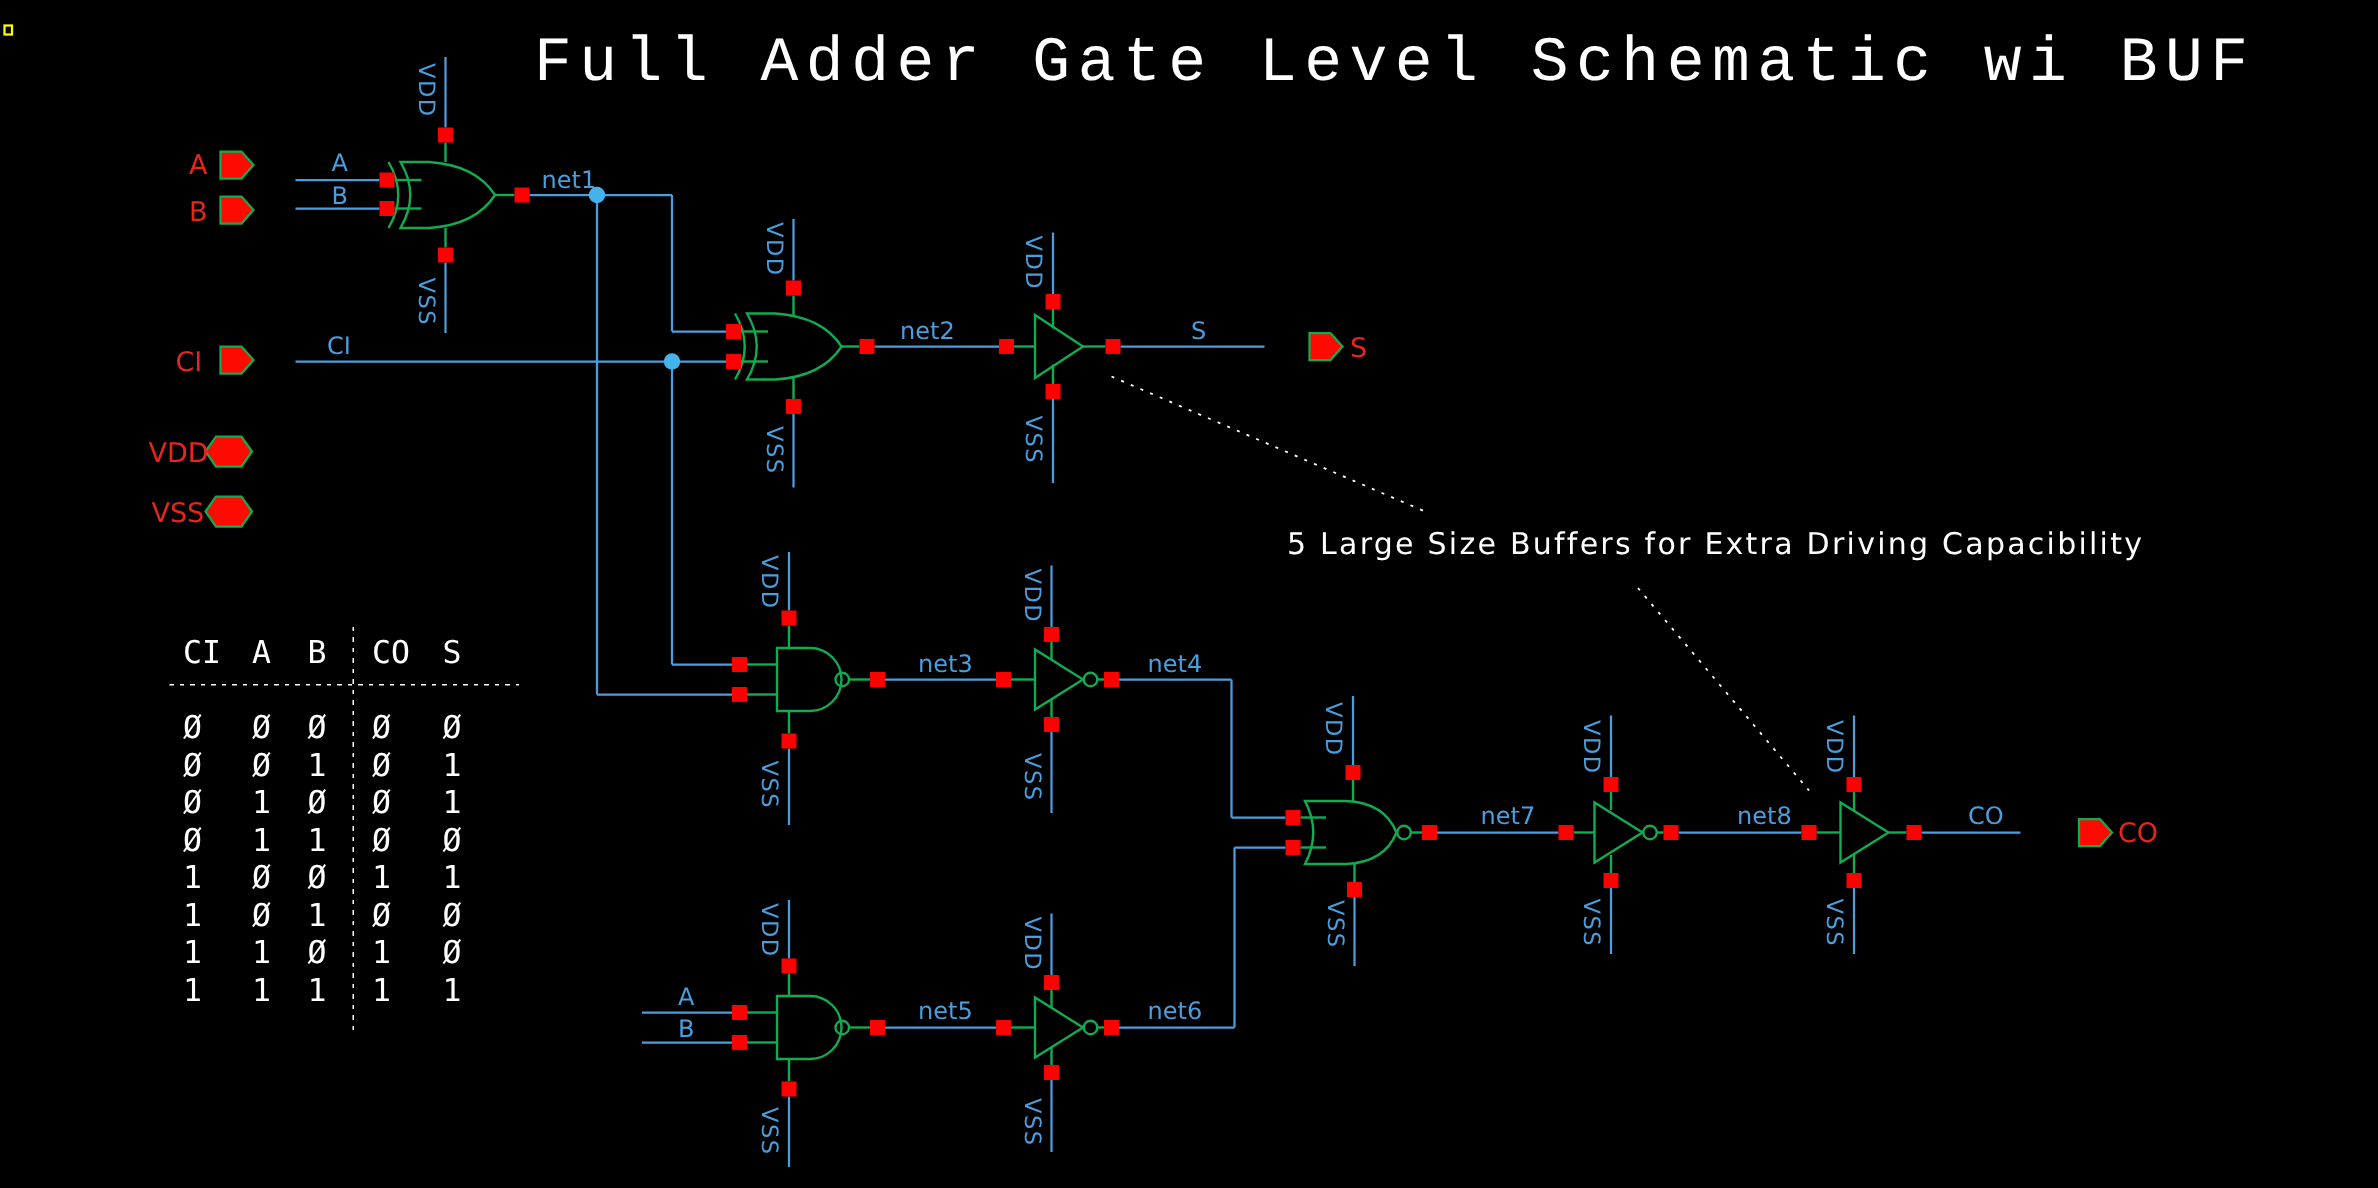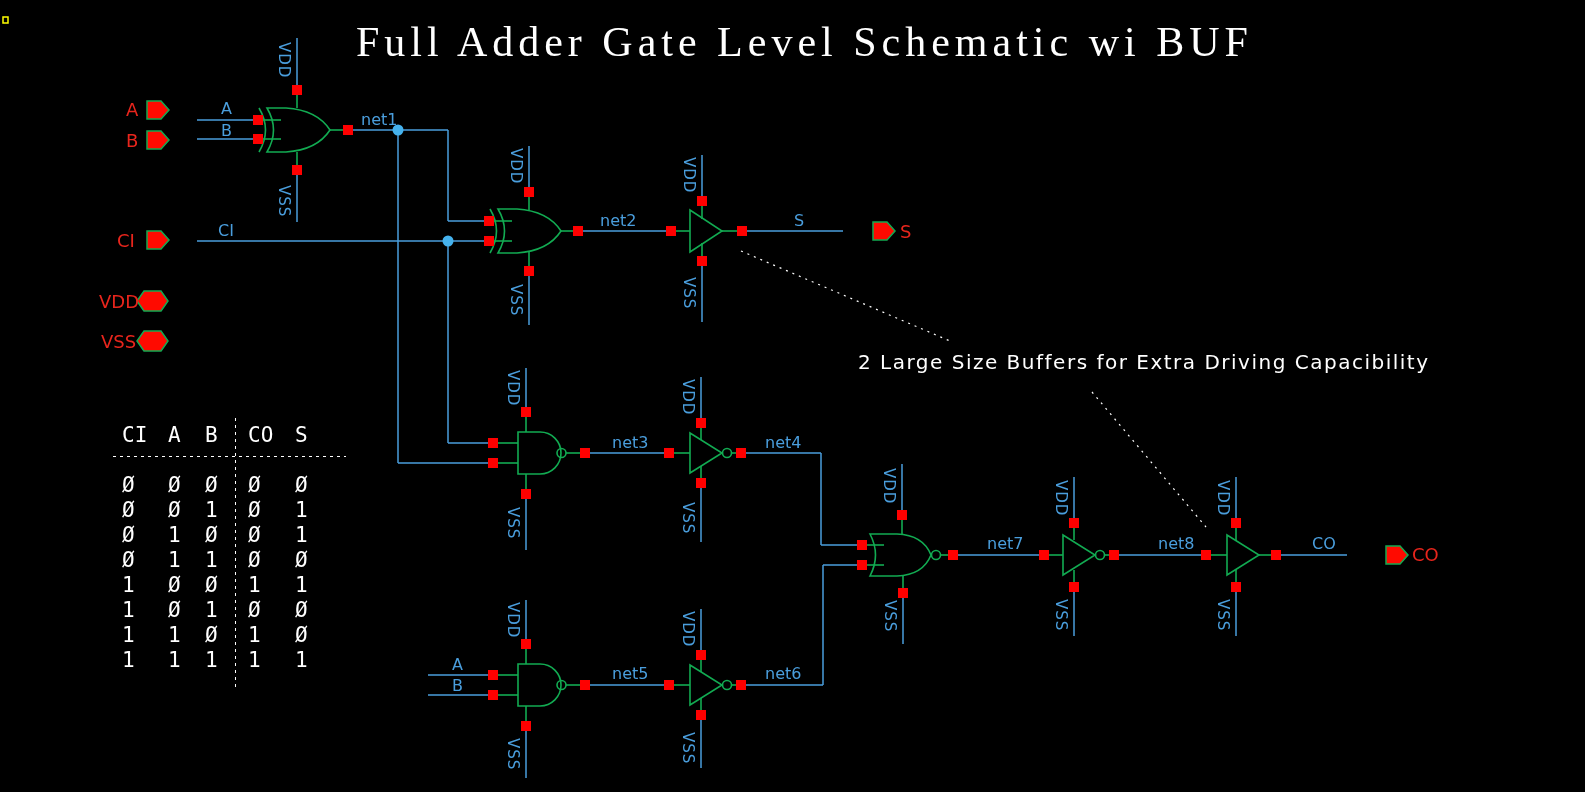--- a/index.html
+++ b/index.html
@@ -14,21 +14,21 @@
   .dot{fill:#45b2ee;}
   .iopin{fill:#ff0a00;stroke:#12ab52;stroke-width:1.5;}
   .leader{stroke:#ffffff;stroke-width:1.2;stroke-dasharray:2 5;}
 
   text{font-family:"DejaVu Sans",sans-serif;}
   .netlbl{font-size:16px;fill:#4a9edd;}
   .suplbl{font-size:15px;fill:#4a9edd;letter-spacing:1px;}
   .redlbl{font-size:18px;fill:#e8251c;}
 
   #title{position:absolute;left:356px;top:18px;width:1120px;white-space:nowrap;
-         color:#ffffff;font-family:Liberation Serif, serif;font-size:42px;letter-spacing:5px;}
+         color:#ffffff;font-family:Liberation Mono, monospace;font-size:42px;letter-spacing:5px;}
   #annotation{position:absolute;left:858px;top:350px;white-space:nowrap;color:#ffffff;
          font-size:20px;letter-spacing:1.5px;}
 
   .ttgrid{position:absolute;display:grid;grid-template-columns:46px 37px 43px 47px 40px;
           color:#ffffff;font-family:"DejaVu Sans Mono",monospace;font-size:21px;}
   #tt-header{left:122px;top:423px;}
   #tt-rows{left:122px;top:473px;grid-auto-rows:25px;}
   #tt-hline{position:absolute;left:113px;top:456px;width:233px;height:1px;
             background:repeating-linear-gradient(90deg,#fff 0 3px,transparent 3px 7px);}
   #tt-vline{position:absolute;left:235px;top:418px;width:1px;height:270px;
@@ -300,21 +300,21 @@
   <text class="suplbl" transform="rotate(90 1056 480)" x="1056" y="480">VDD</text>
   <text class="suplbl" transform="rotate(90 1056 599)" x="1056" y="599">VSS</text>
   <text class="suplbl" transform="rotate(90 1218 480)" x="1218" y="480">VDD</text>
   <text class="suplbl" transform="rotate(90 1218 599)" x="1218" y="599">VSS</text>
 
   <line class="leader" x1="741" y1="251" x2="950" y2="341"></line>
   <line class="leader" x1="1092" y1="392" x2="1206" y2="527"></line>
 </svg>
 
 <div id="title">Full Adder Gate Level Schematic wi BUF</div>
-<div id="annotation">2 Large Size Buffers for Extra Driving Capacibility</div>
+<div id="annotation">5 Large Size Buffers for Extra Driving Capacibility</div>
 
 <div>
   <div id="tt-header" class="ttgrid">
     <span>CI</span>
     <span>A</span>
     <span>B</span>
     <span>CO</span>
     <span>S</span>
   </div>
   <div id="tt-hline"></div>

